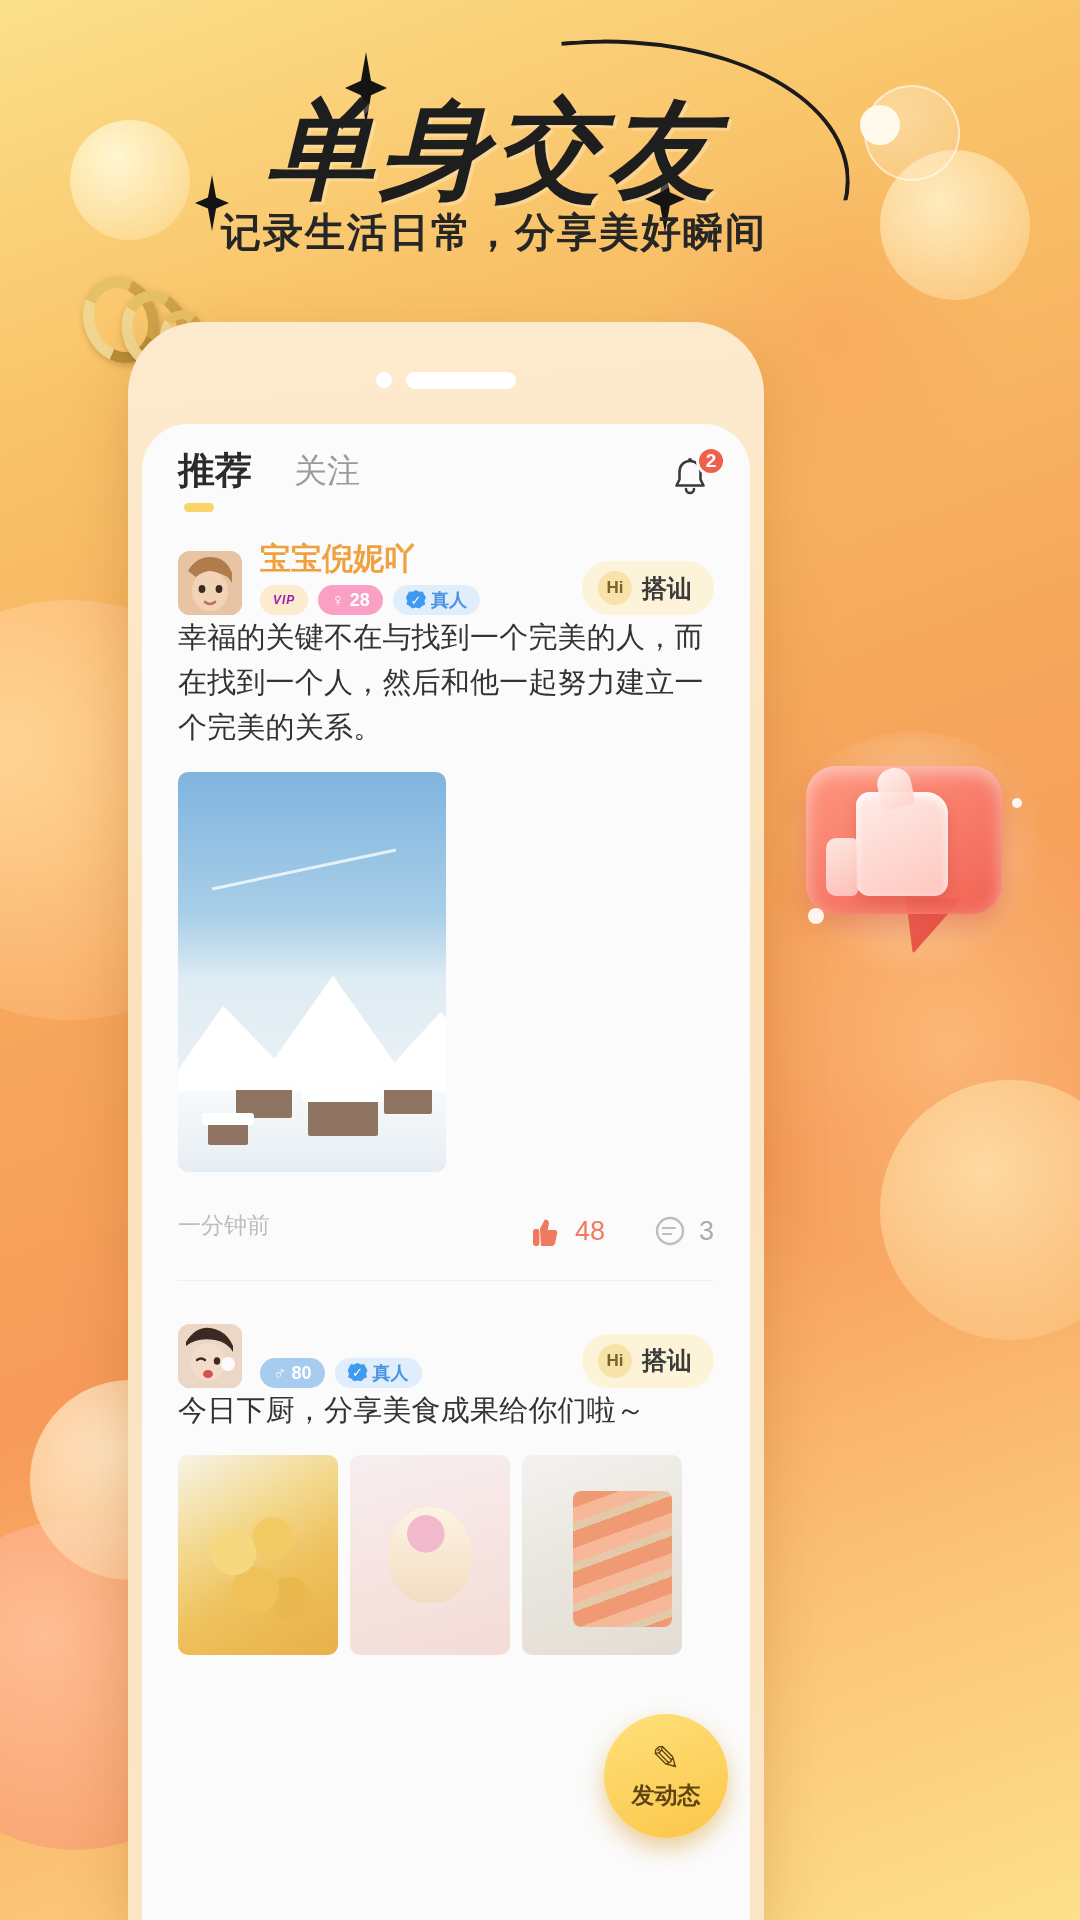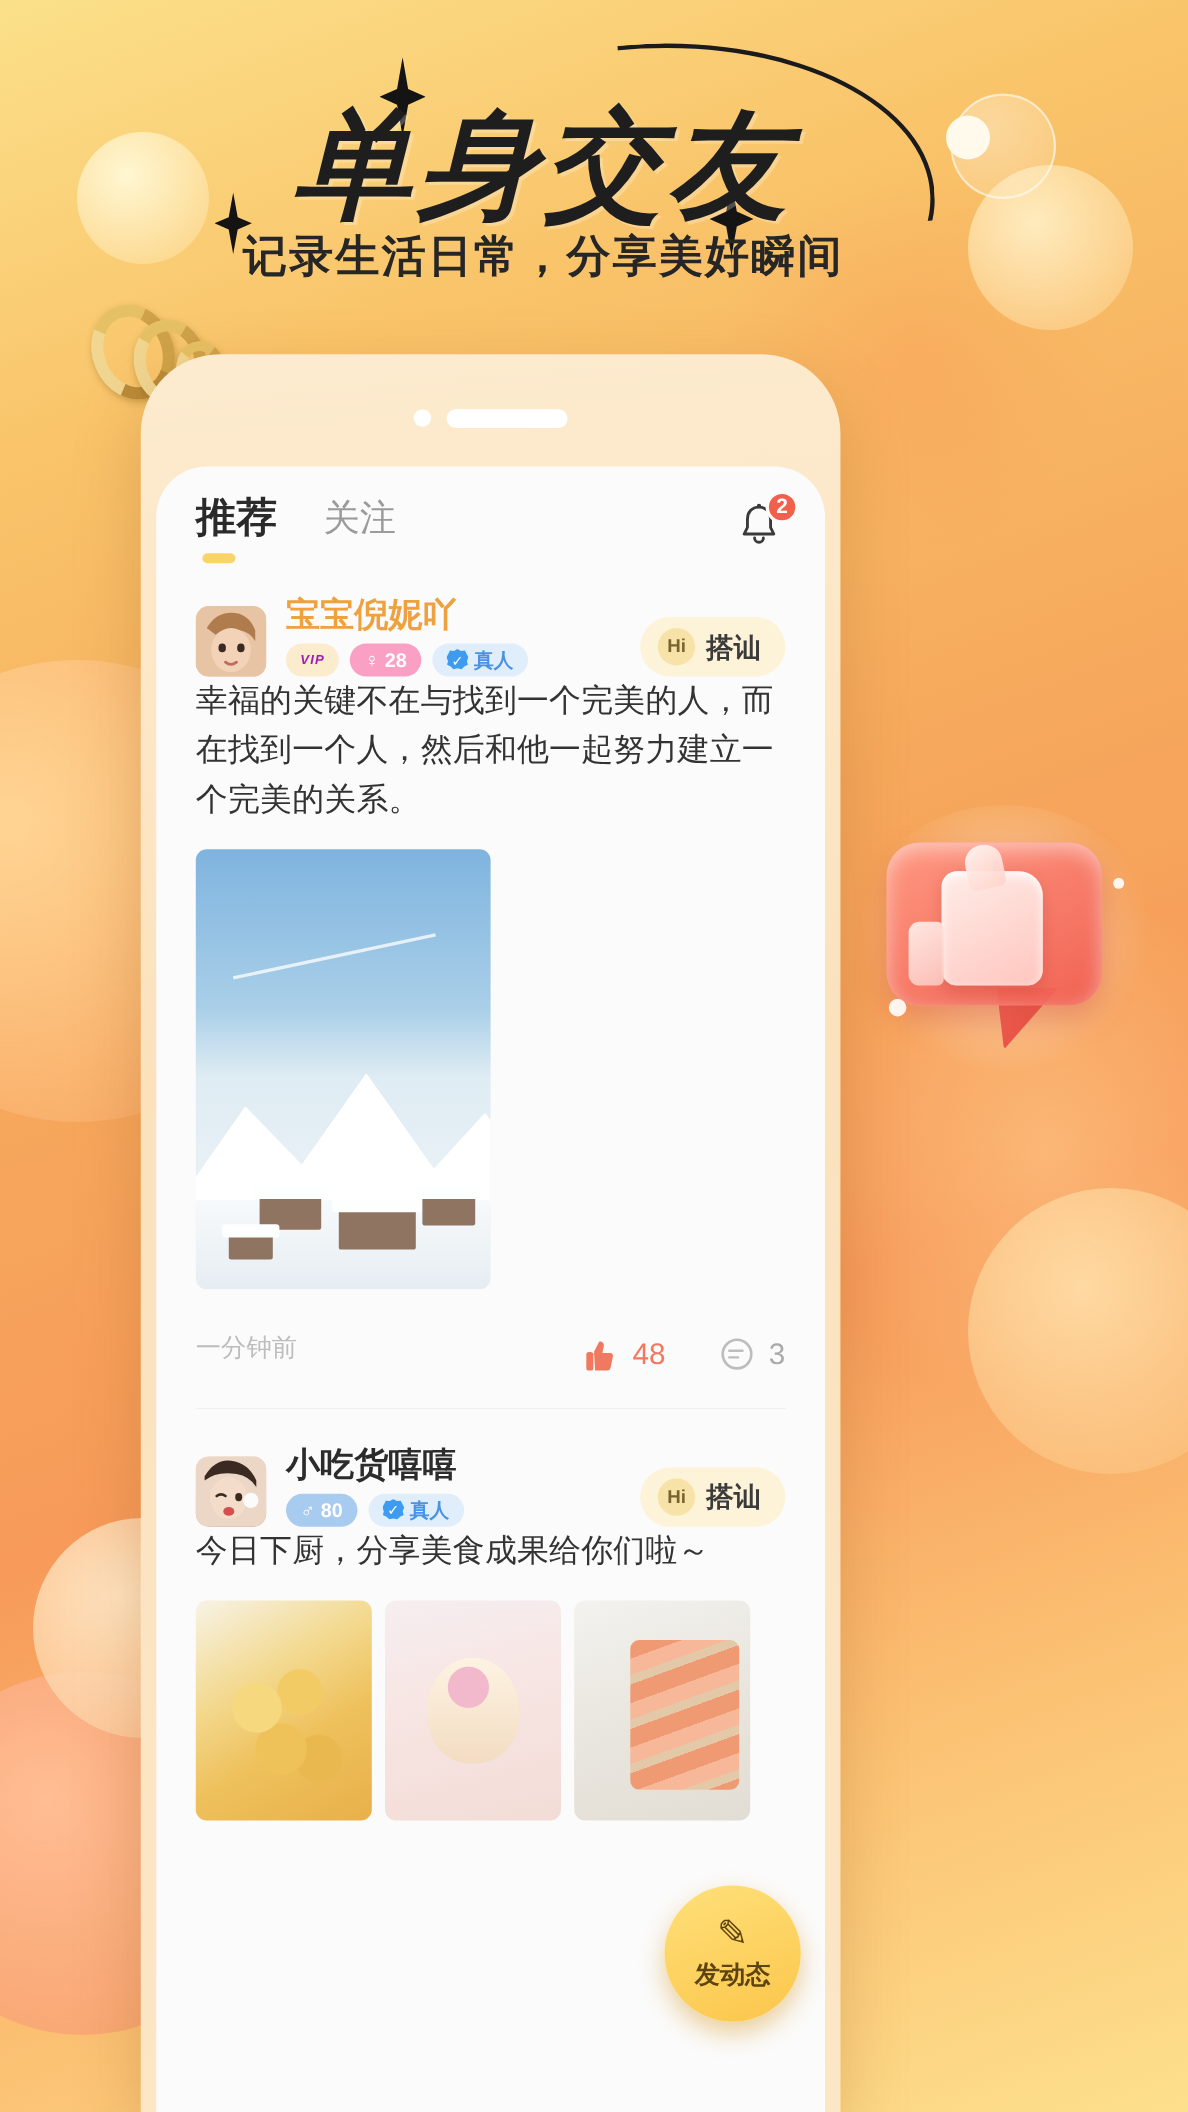--- a/index.html
+++ b/index.html
@@ -417,21 +417,20 @@
             <rect width="64" height="64" fill="#ecd6c6"></rect>
             <path d="M8 18 q10 -16 24 -14 q16 2 23 18 l0 6 q-6 -10 -18 -12 q-18 -3 -29 6 Z" fill="#3a2a22"></path>
             <ellipse cx="30" cy="38" rx="17" ry="19" fill="#f4dccb"></ellipse>
             <path d="M19 36 q4 -3 8 0" stroke="#3a2a20" stroke-width="2.4" fill="none" stroke-linecap="round"></path>
             <ellipse cx="39" cy="37" rx="3.2" ry="3.8" fill="#3a2a20"></ellipse>
             <ellipse cx="30" cy="50" rx="5" ry="4" fill="#d4504f"></ellipse>
             <circle cx="50" cy="40" r="7" fill="#fbfbfb"></circle>
           </svg>
         </div>
         <div class="meta">
-          <div class="uname dark">小吃货嘻嘻</div>
           <div class="chips">
             <span class="chip chip-m">
               <span>♂</span>
               <span>80</span>
             </span>
             <span class="chip chip-real">
               <span class="vmark">✓</span>
               <span>真人</span>
             </span>
           </div>

